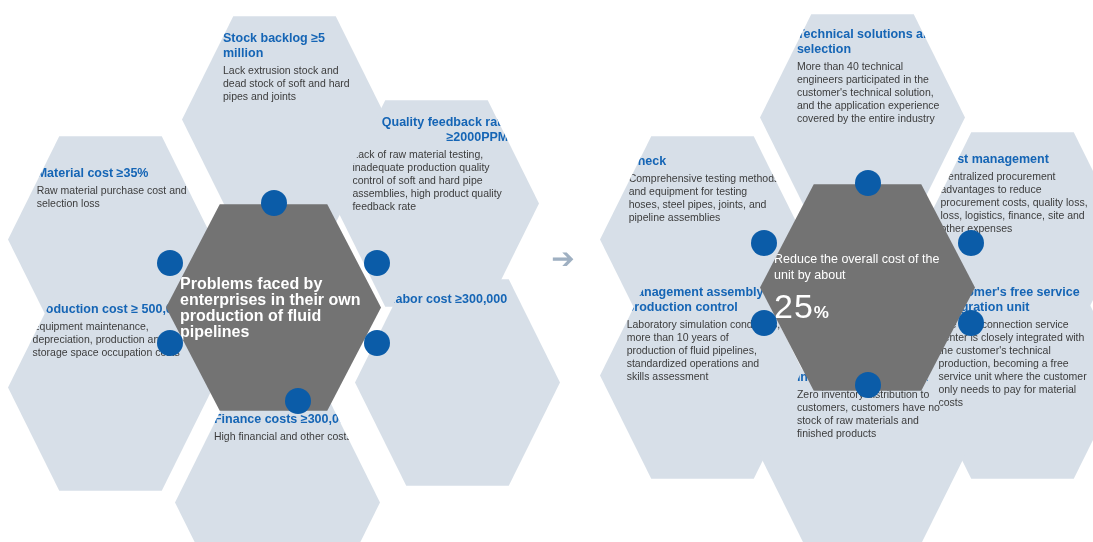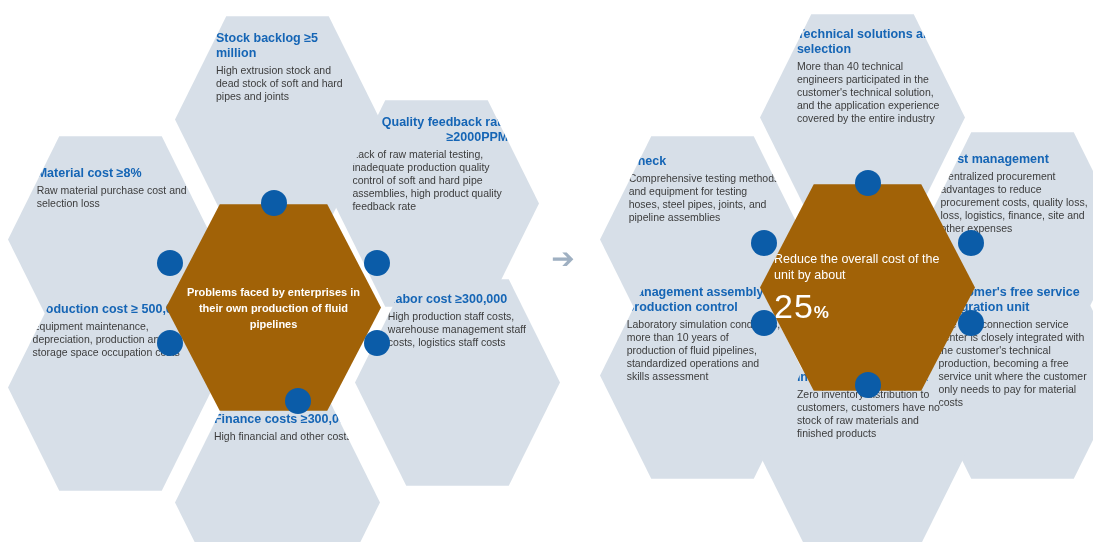--- a/index.html
+++ b/index.html
@@ -36,32 +36,32 @@
     line-height: 15px;
     margin-bottom: 3px;
   }
   .hex-body {
     color: #3c3c3c;
     font-size: 10.5px;
     line-height: 13px;
   }
   .center-hex {
     position: absolute;
-    background: #a16207;
+    background: #737373;
     clip-path: polygon(25% 2%, 75% 2%, 100% 50%, 75% 98%, 25% 98%, 0% 50%);
     display: flex;
     align-items: center;
     justify-content: center;
   }
   .center-text {
     color: #ffffff;
     font-weight: bold;
-    font-size: 11px;
+    font-size: 16px;
     line-height: 16px;
-    text-align: center;
+    text-align: left;
     padding: 0 14px;
   }
   .center-text.right {
     text-align: left;
     font-weight: normal;
     font-size: 12.5px;
     line-height: 16px;
   }
   .pct-num {
     font-size: 34px;
@@ -84,30 +84,30 @@
     font-size: 28px;
     line-height: 28px;
   }
   .nowrap { white-space: nowrap; }
 </style>
 </head>
 <body>
 
 <div id="canvas">
 
-  <div class="hex" style="left:175px; top:12px; width:205px; height:215px;">
+  <div class="hex" style="left:182px; top:12px; width:205px; height:215px;">
     <div class="hex-inner" style="left:20%; right:12%; top:9%;">
       <div class="hex-title">Stock backlog ≥5 million</div>
-      <div class="hex-body">High extrusion stock and dead stock of soft and hard pipes and joints</div>
+      <div class="hex-body">Lack extrusion stock and dead stock of soft and hard pipes and joints</div>
     </div>
   </div>
 
   <div class="hex" style="left:8px; top:132px; width:205px; height:215px;">
     <div class="hex-inner" style="left:14%; right:12%; top:16%;">
-      <div class="hex-title">Material cost ≥8%</div>
+      <div class="hex-title">Material cost ≥35%</div>
       <div class="hex-body">Raw material purchase cost and selection loss</div>
     </div>
   </div>
 
   <div class="hex" style="left:334px; top:96px; width:205px; height:215px;">
     <div class="hex-inner" style="left:9%; right:15%; top:9%; text-align:right;">
       <div class="hex-title">Quality feedback rate ≥2000PPM</div>
       <div class="hex-body" style="text-align:left;">Lack of raw material testing, inadequate production quality control of soft and hard pipe assemblies, high product quality feedback rate</div>
     </div>
   </div>
@@ -115,21 +115,20 @@
   <div class="hex" style="left:8px; top:280px; width:205px; height:215px;">
     <div class="hex-inner" style="left:12%; right:12%; top:10%;">
       <div class="hex-title">Production cost ≥ 500,000</div>
       <div class="hex-body">Equipment maintenance, depreciation, production and storage space occupation costs</div>
     </div>
   </div>
 
   <div class="hex" style="left:355px; top:275px; width:205px; height:215px;">
     <div class="hex-inner" style="left:16%; right:12%; top:8%;">
       <div class="hex-title">Labor cost ≥300,000</div>
-      <div class="hex-body">High production staff costs, warehouse management staff costs, logistics staff costs</div>
     </div>
   </div>
 
   <div class="hex" style="left:175px; top:395px; width:205px; height:215px;">
     <div class="hex-inner" style="left:19%; right:12%; top:8%;">
       <div class="hex-title">Finance costs ≥300,000</div>
       <div class="hex-body">High financial and other costs</div>
     </div>
   </div>
 

